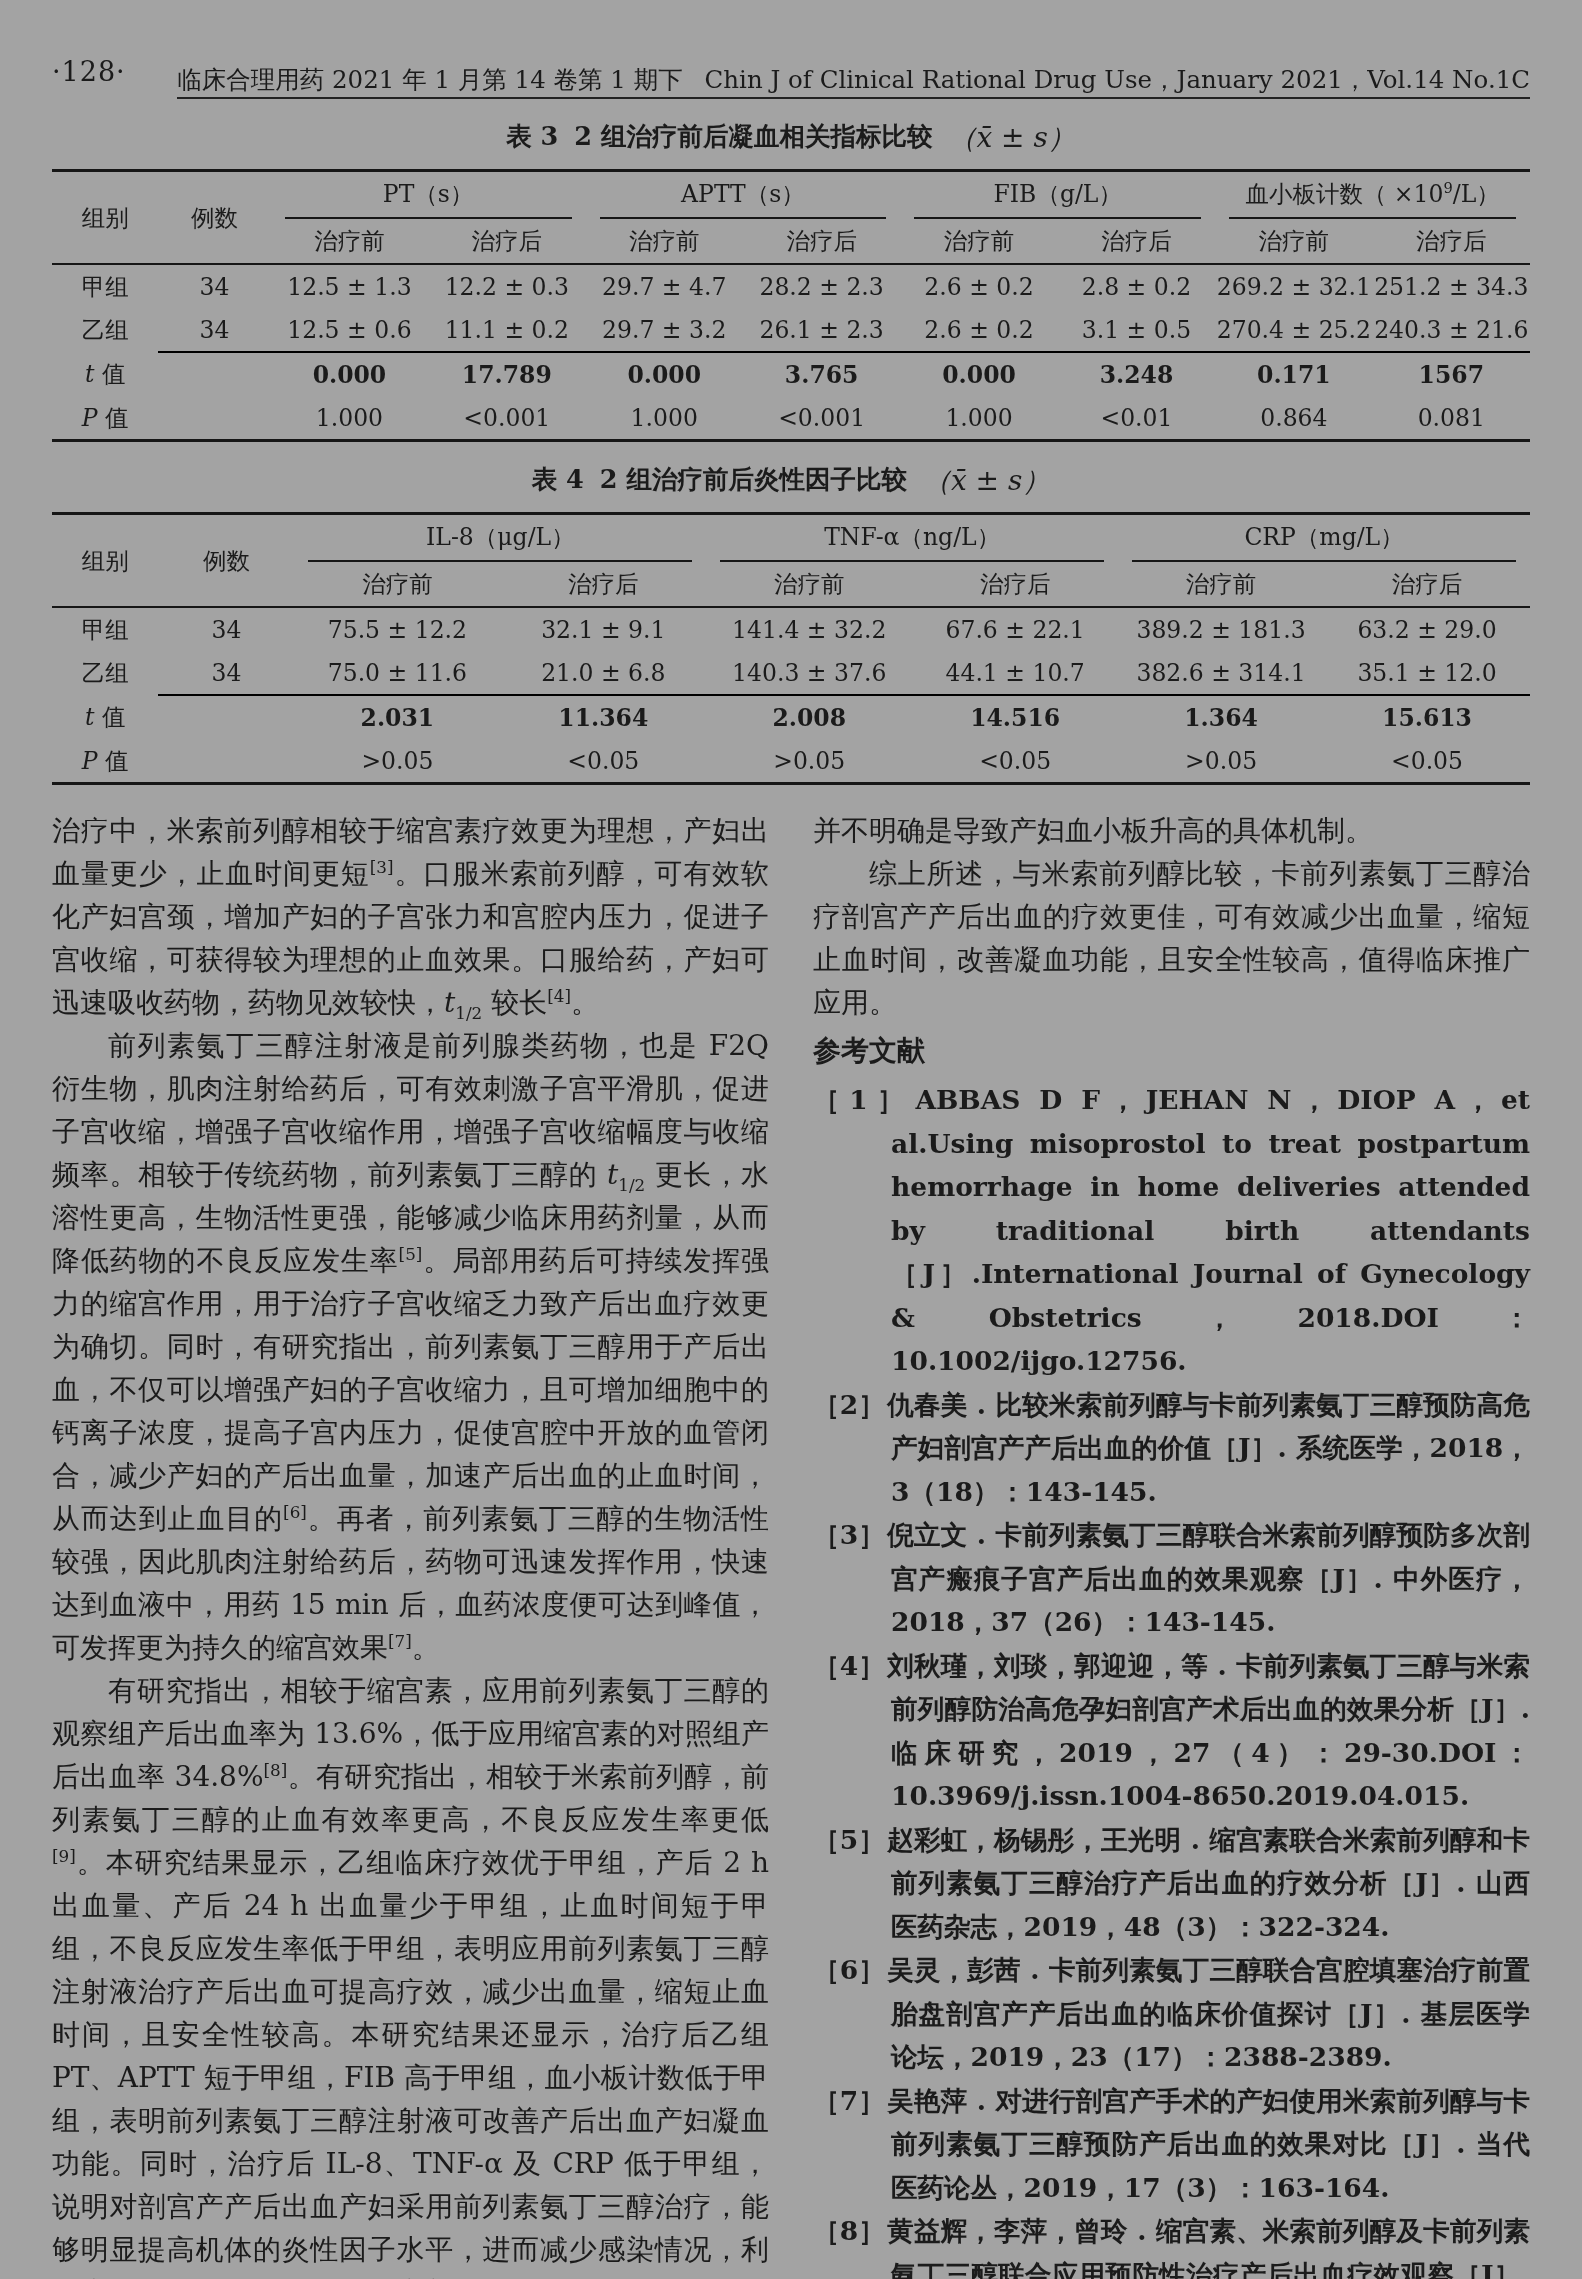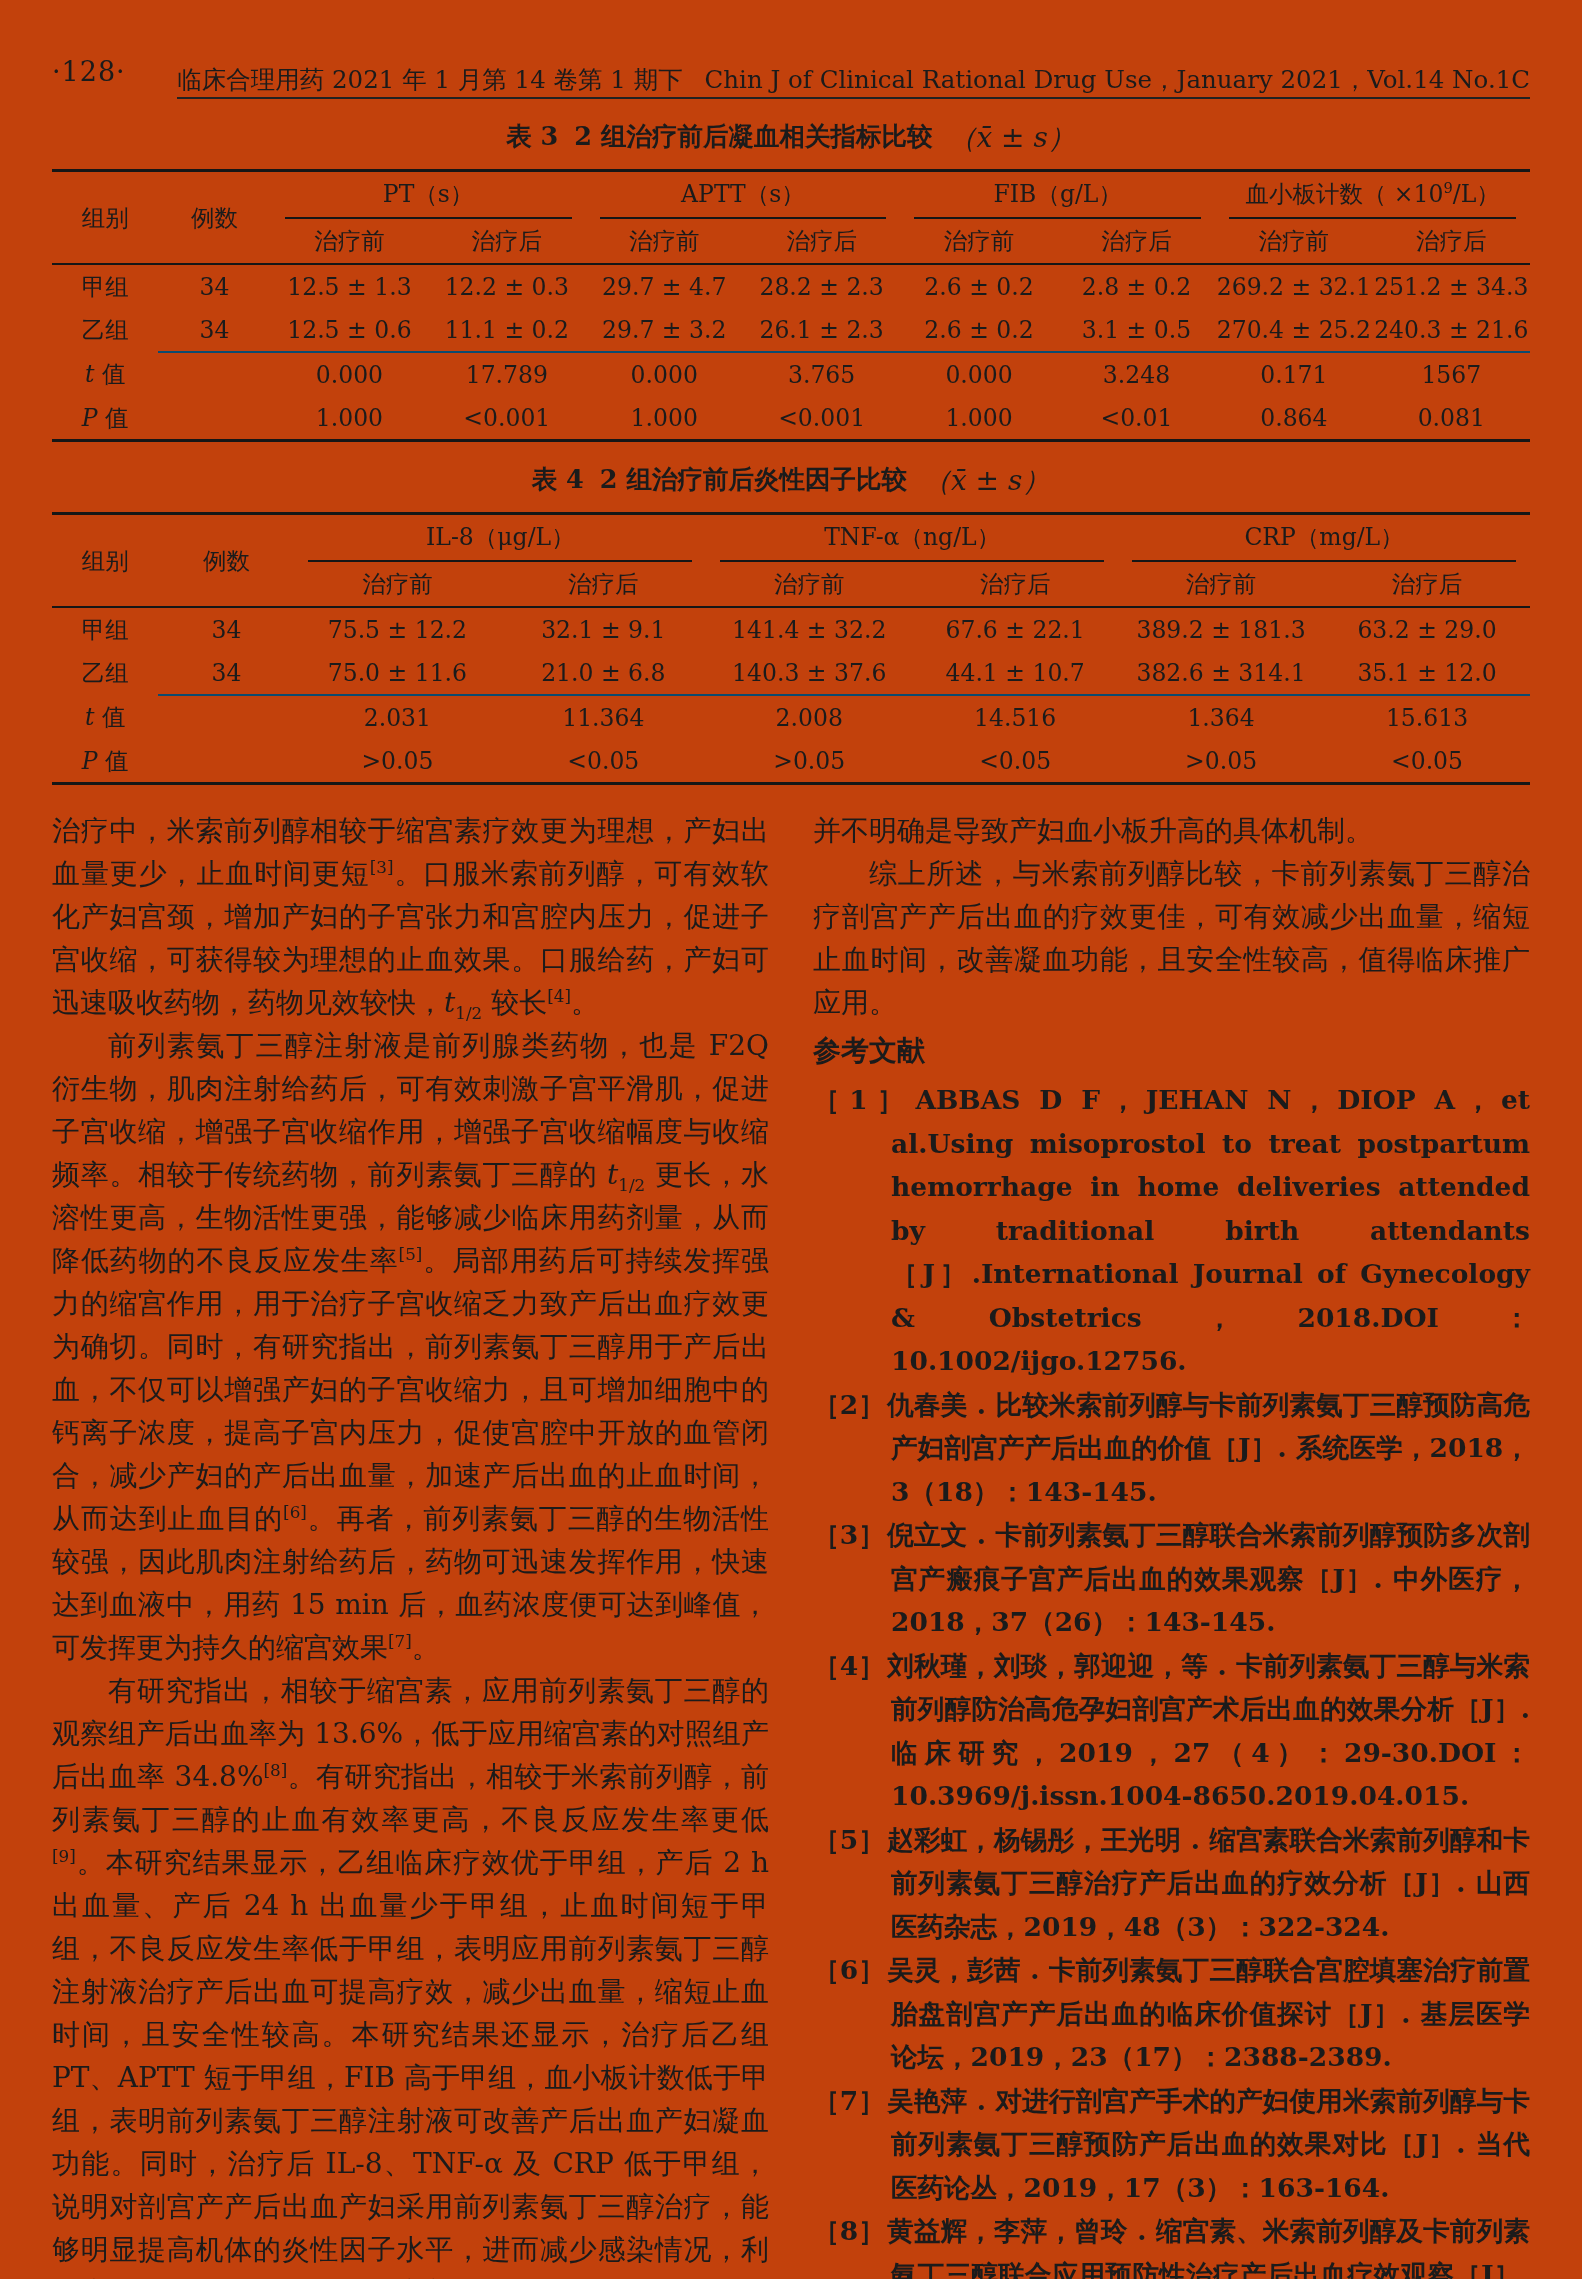--- a/index.html
+++ b/index.html
@@ -1,18 +1,18 @@
 <!DOCTYPE html>
 <html><head>
 <meta charset="utf-8">
 <style>
   html,body{margin:0;padding:0;background:#ffffff;}
   .sheet{
     position:relative;width:1582px;height:2279px;box-sizing:border-box;
-    background:#c2410c;color:#1b1b1b;overflow:hidden;
+    background:#a3a3a3;color:#1b1b1b;overflow:hidden;
     padding:56px 52px 36px 52px;
     font-family:"DejaVu Serif","Liberation Serif",serif;
   }
   
   .pagehead{display:flex;align-items:flex-end;}
   .pageno{width:398px;font-size:27px;letter-spacing:1px;padding-bottom:12px;}
   .jhead{flex:1;text-align:center;border-bottom:2.5px solid #222;padding-bottom:1px;
          font-size:24.5px;white-space:nowrap;}
   .jhead .cn{margin-right:14px;}
   
@@ -23,21 +23,21 @@
   table.ptable{width:100%;border-collapse:separate;border-spacing:0;
     border-top:3px solid #161616;border-bottom:3px solid #161616;
     font-size:23.5px;table-layout:fixed;}
   table.ptable th,table.ptable td{font-weight:normal;text-align:center;padding:0;vertical-align:middle;}
   th.hcol{border-bottom:2.5px solid #161616;}
   tr.sprow th{height:45px;}
   th.sp .spt{display:block;margin:0 14px;padding:6px 0 7px 0;border-bottom:2px solid #161616;}
   th.sp sup{font-size:0.62em;}
   tr.sub th{height:44px;border-bottom:2.5px solid #161616;}
   tbody td{height:43px;}
-  tr.strow td.v{border-top:2px solid #0c4a6e;}
+  tr.strow td.v{border-top:2px solid #000000;font-weight:bold;}
   td.lab i,th i{font-family:"DejaVu Serif","Liberation Serif",serif;}
   
   .cols{display:flex;gap:44px;margin-top:24px;}
   .col{flex:1;min-width:0;}
   .col p{margin:0;font-size:28px;line-height:43px;text-align:justify;}
   .col p.ind{text-indent:2em;}
   .col p sup{font-size:0.60em;line-height:0;}
   .col p sub{font-size:0.60em;line-height:0;}
   .refhead{text-align:left;font-weight:bold;font-size:28px;line-height:50px;margin:2px 0;}
   ol.refs{list-style:none;margin:0;padding:0;}

